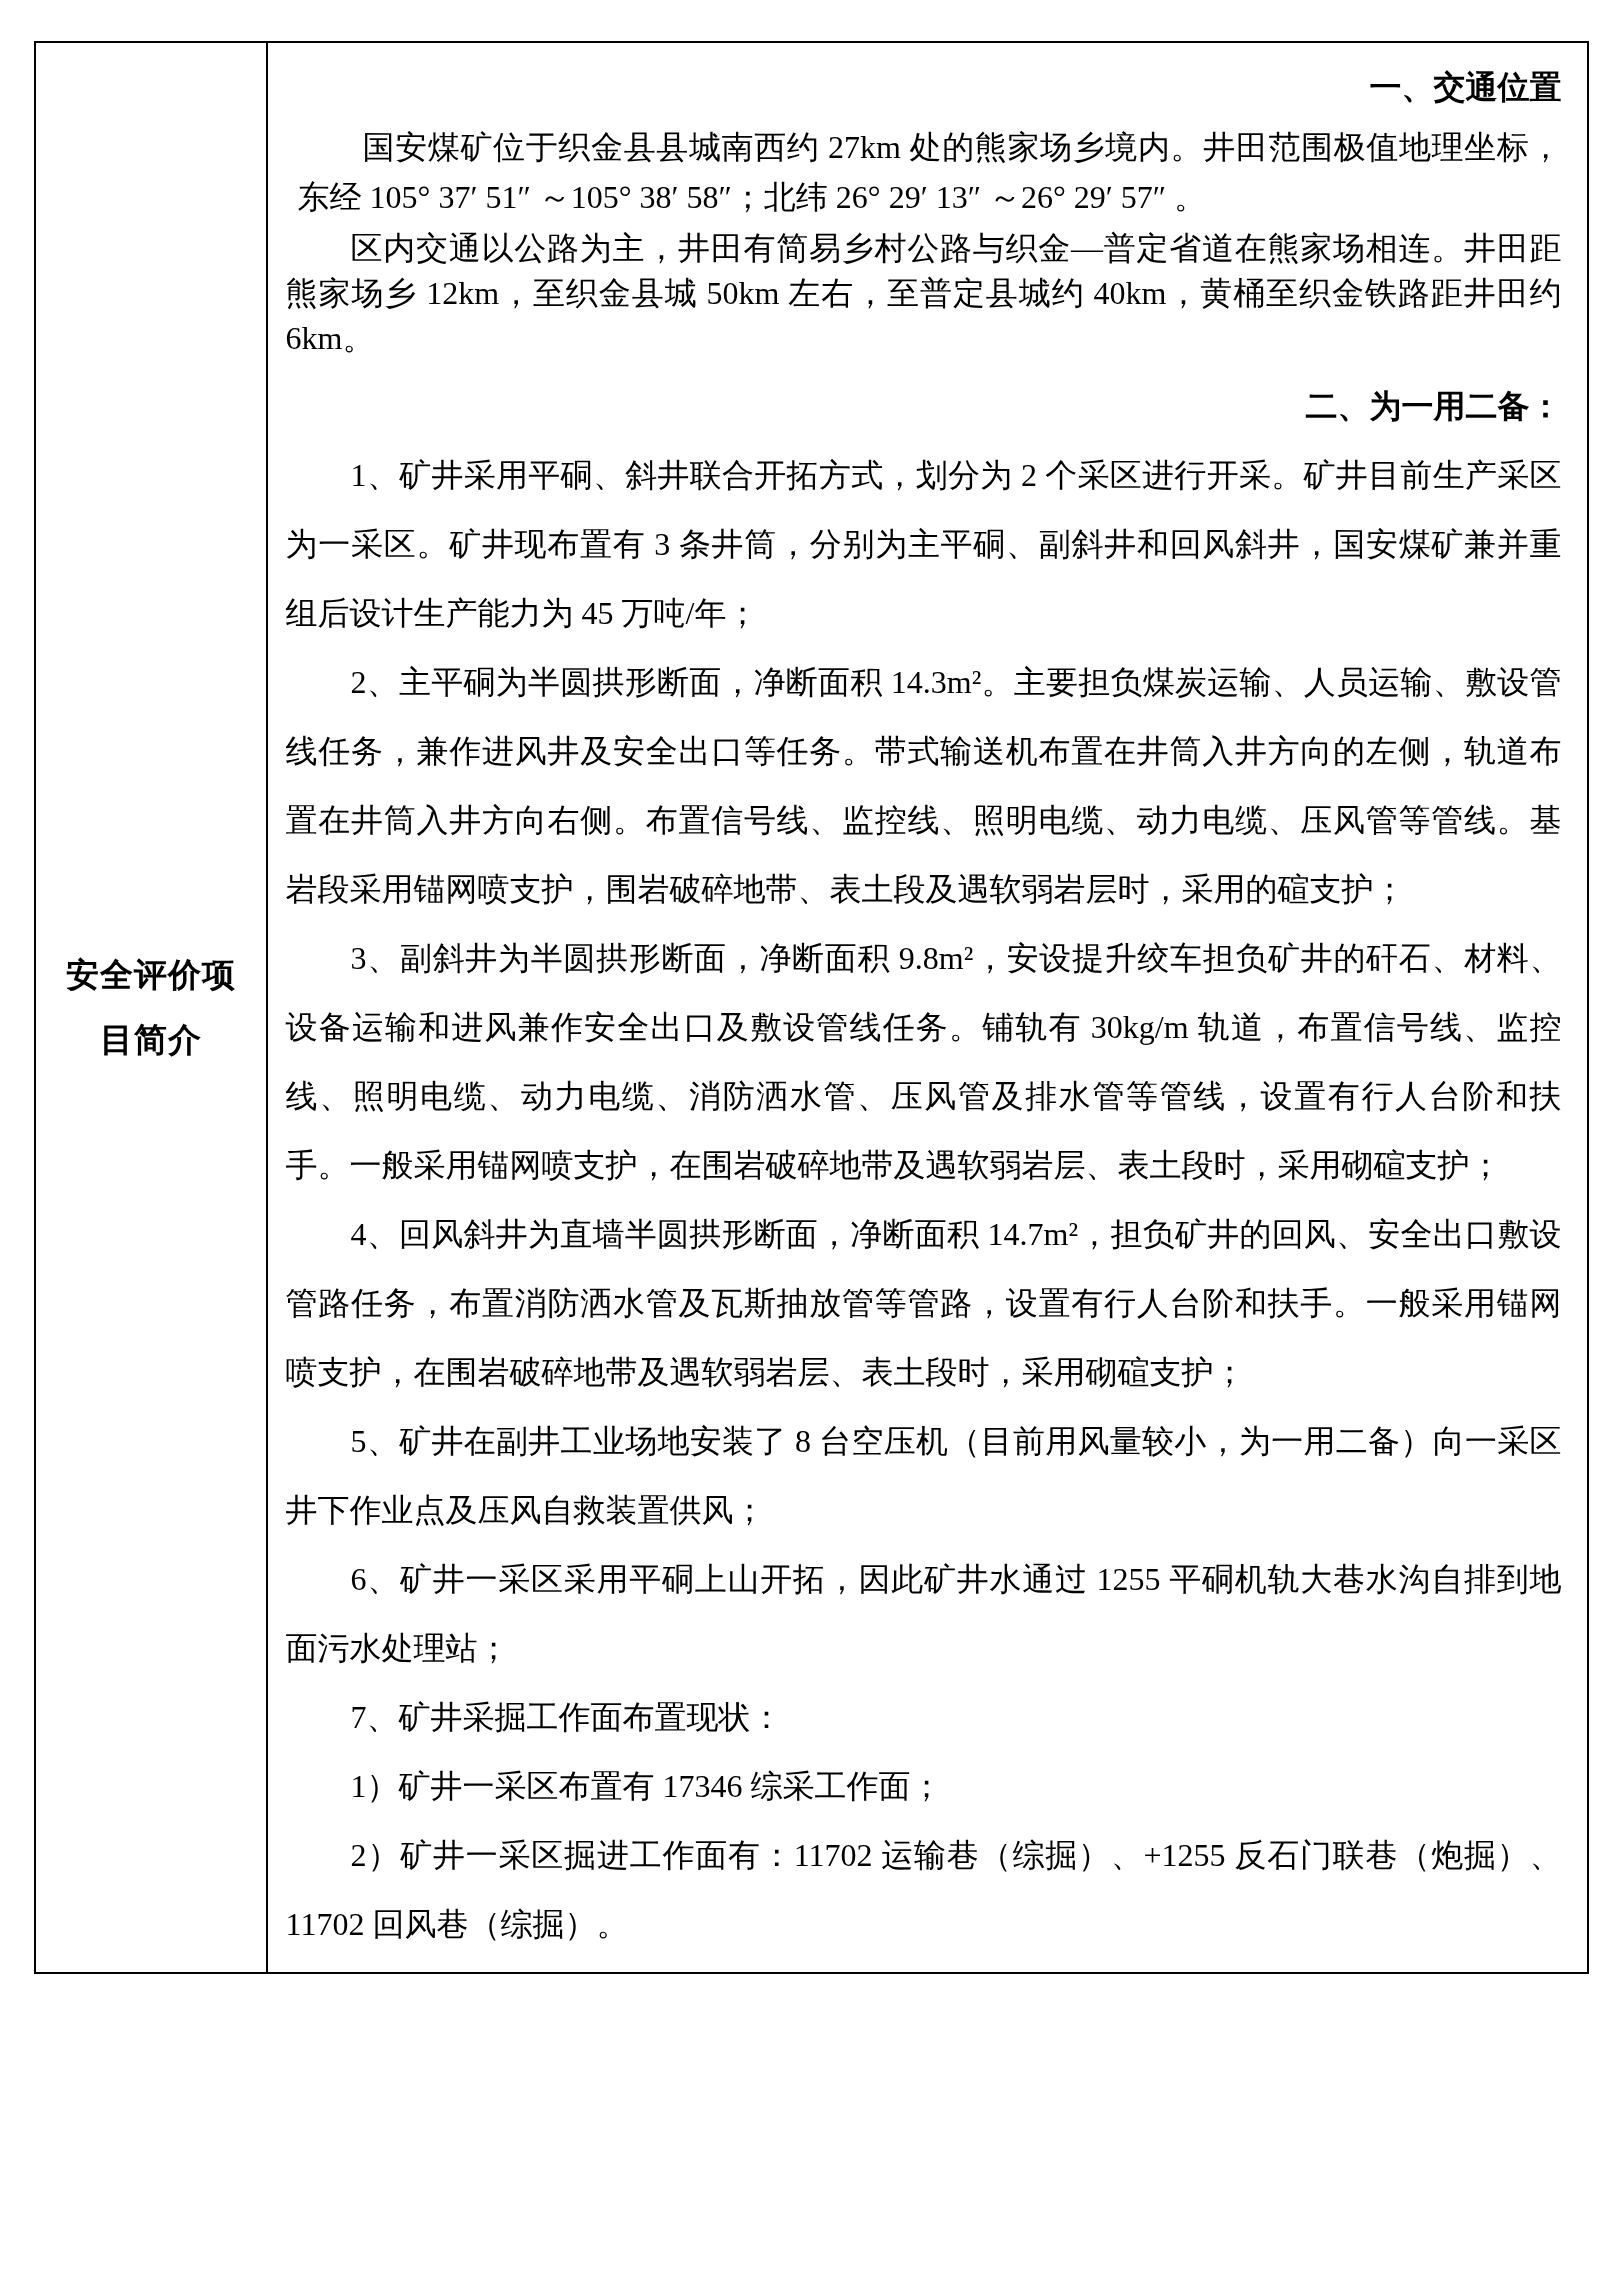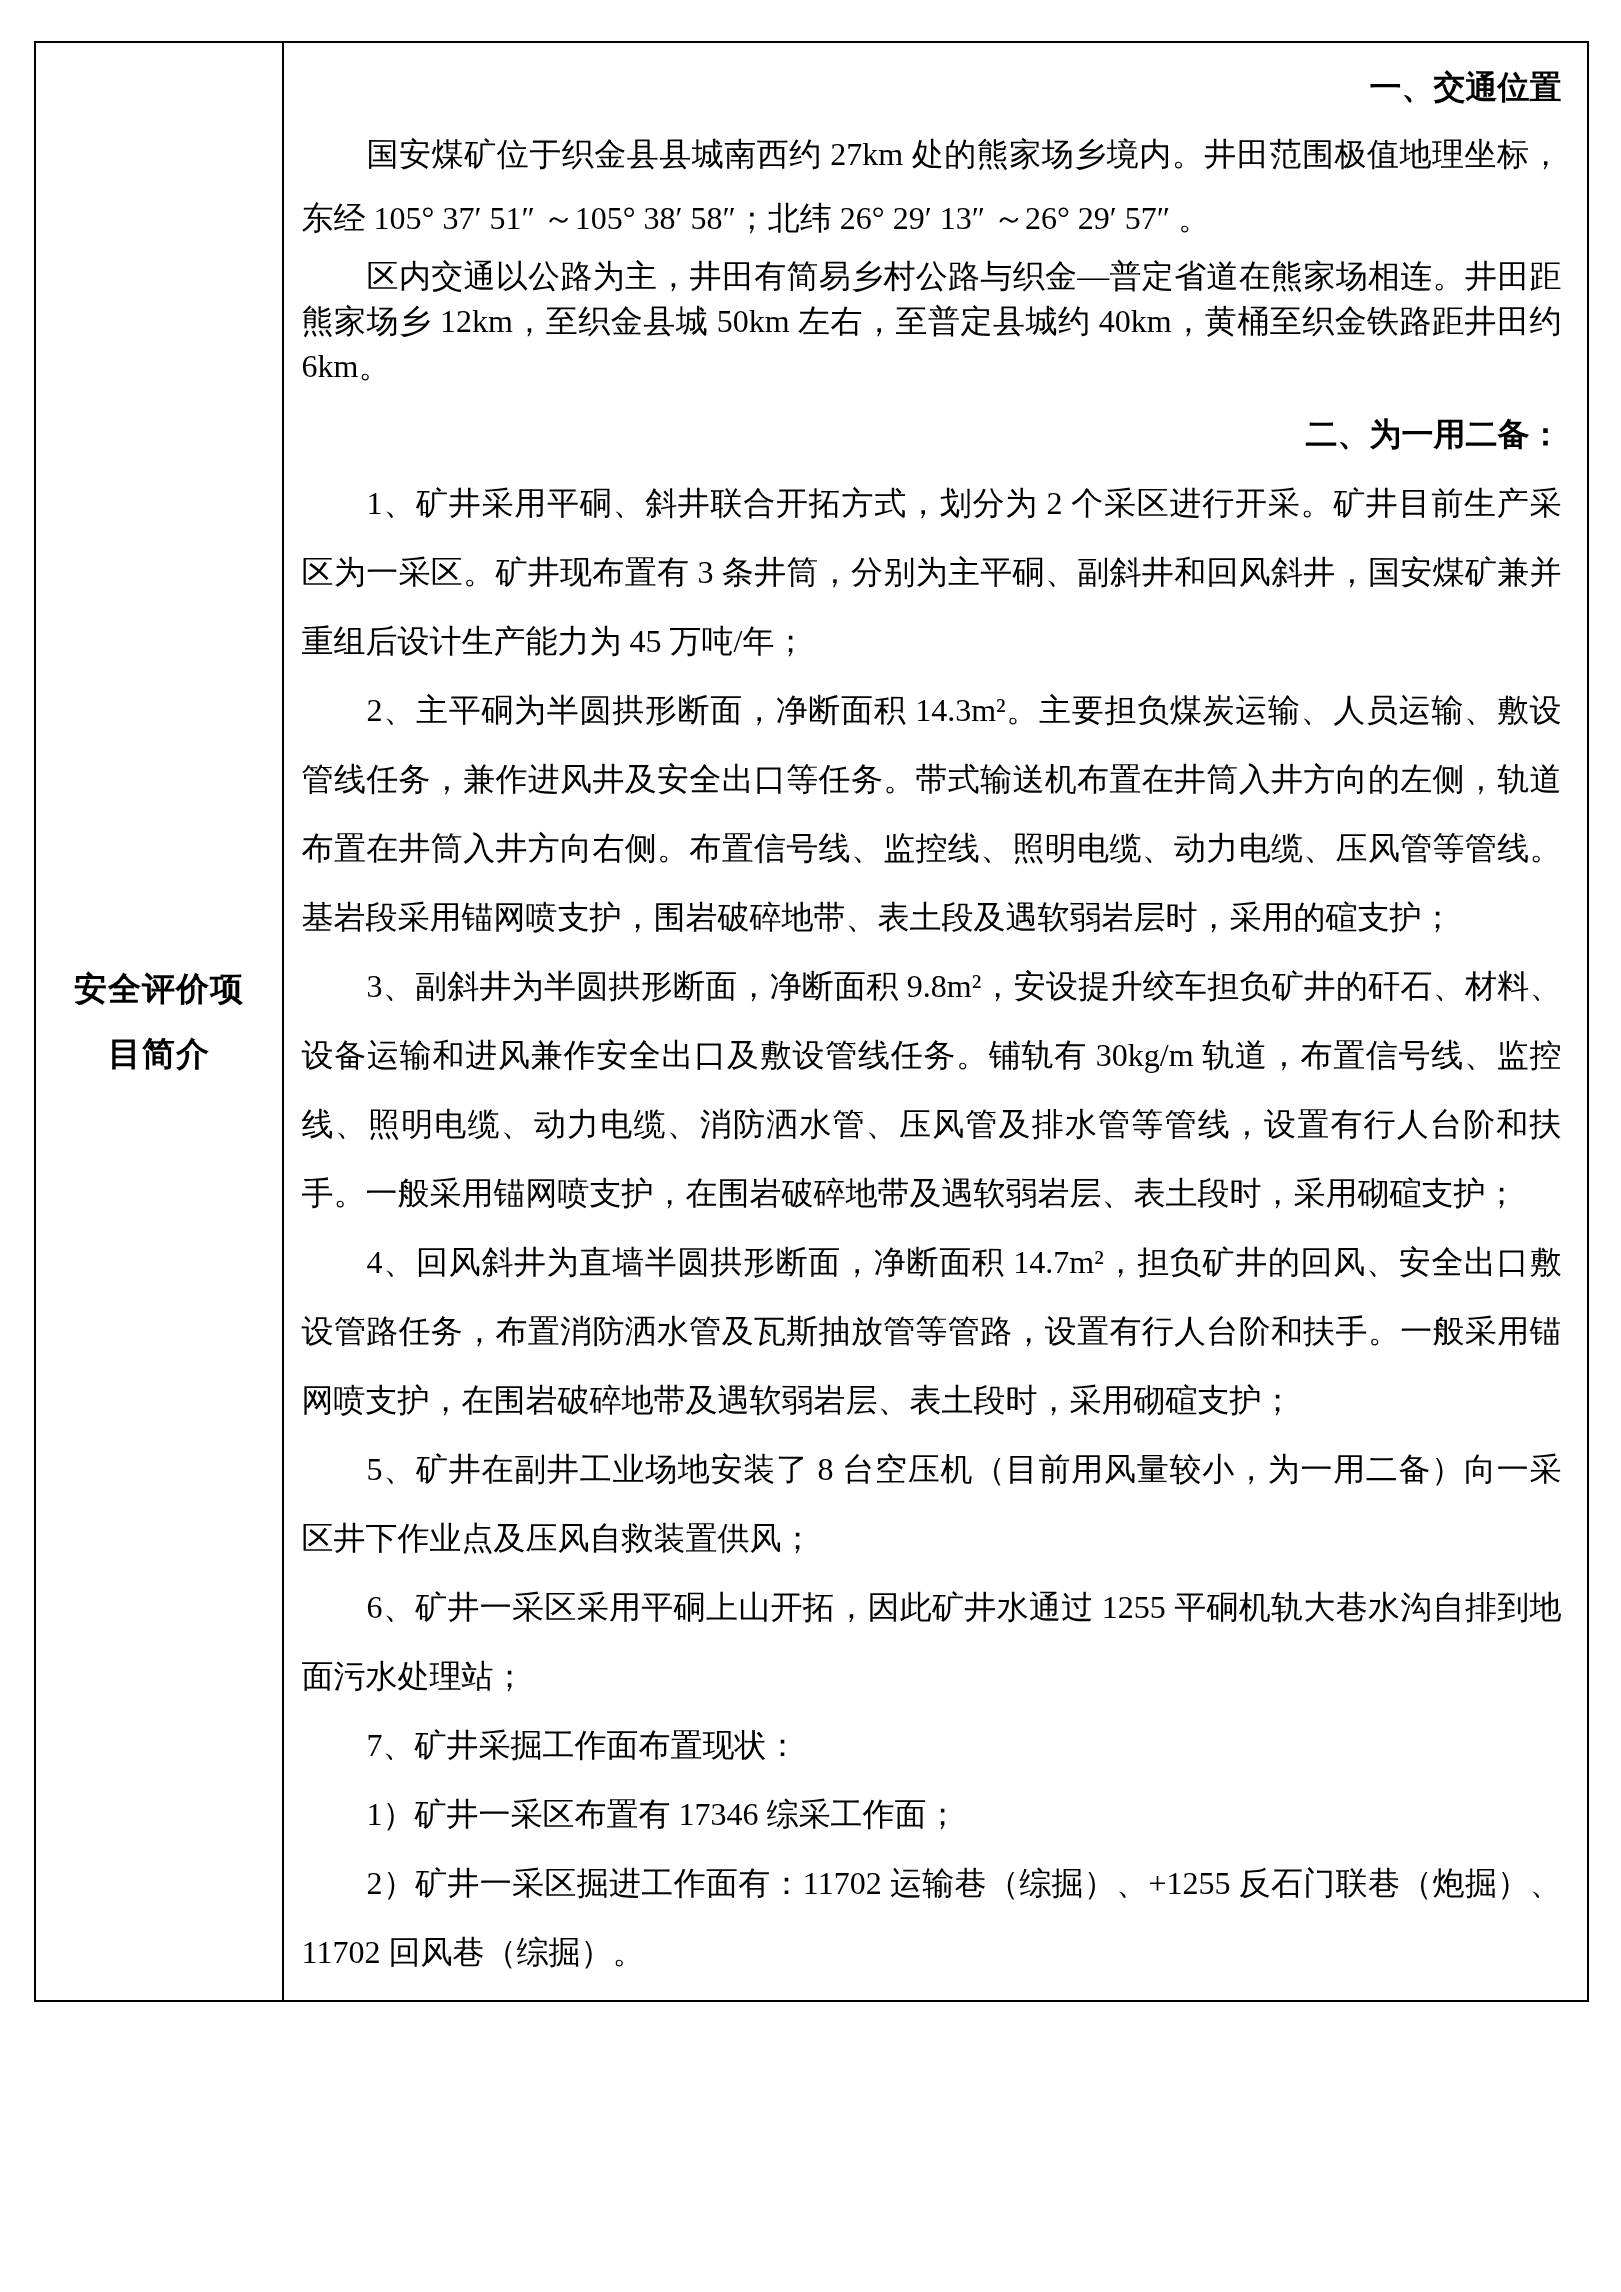--- a/index.html
+++ b/index.html
@@ -29,21 +29,21 @@
   }
   table.doc-table {
     border-width: 2.9px;
   }
   td.label-cell {
     width: 214px;
     text-align: center;
     vertical-align: middle;
     font-weight: bold;
     font-size: 33px;
-    padding: 16px;
+    padding: 8px;
   }
   .label-inner {
     width: 178px;
     margin: 0 auto;
     line-height: 65px;
     letter-spacing: 1px;
   }
   td.content-cell {
     vertical-align: top;
     padding: 9.8px 25.5px 13.7px 17.6px;
@@ -66,22 +66,23 @@
   .sec.h {
     font-weight: bold;
     text-indent: 39px;
     text-align: right;
   }
   .sec.p {
     text-indent: 65px;
   }
   .sec.p1 {
     text-indent: 65px;
-    line-height: 64px;
+    line-height: 50px;
     margin-bottom: 3.9px;
+    margin-left: 12px;
   }
   .sec.p2 {
     text-indent: 65px;
     line-height: 45px;
     margin-bottom: 11px;
   }
 </style>
 </head>
 <body>
 

